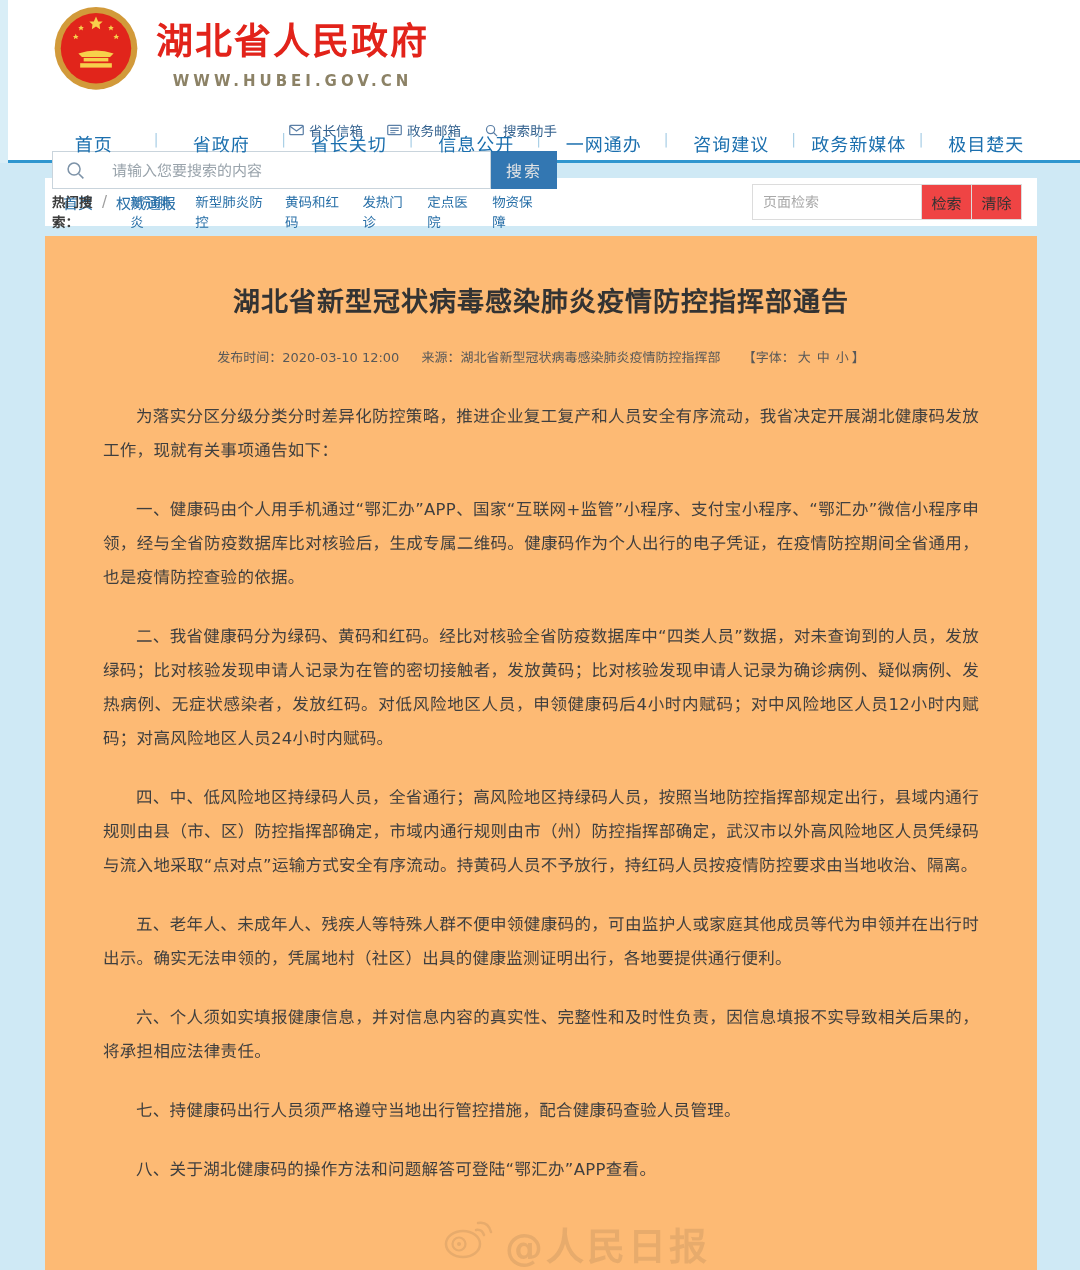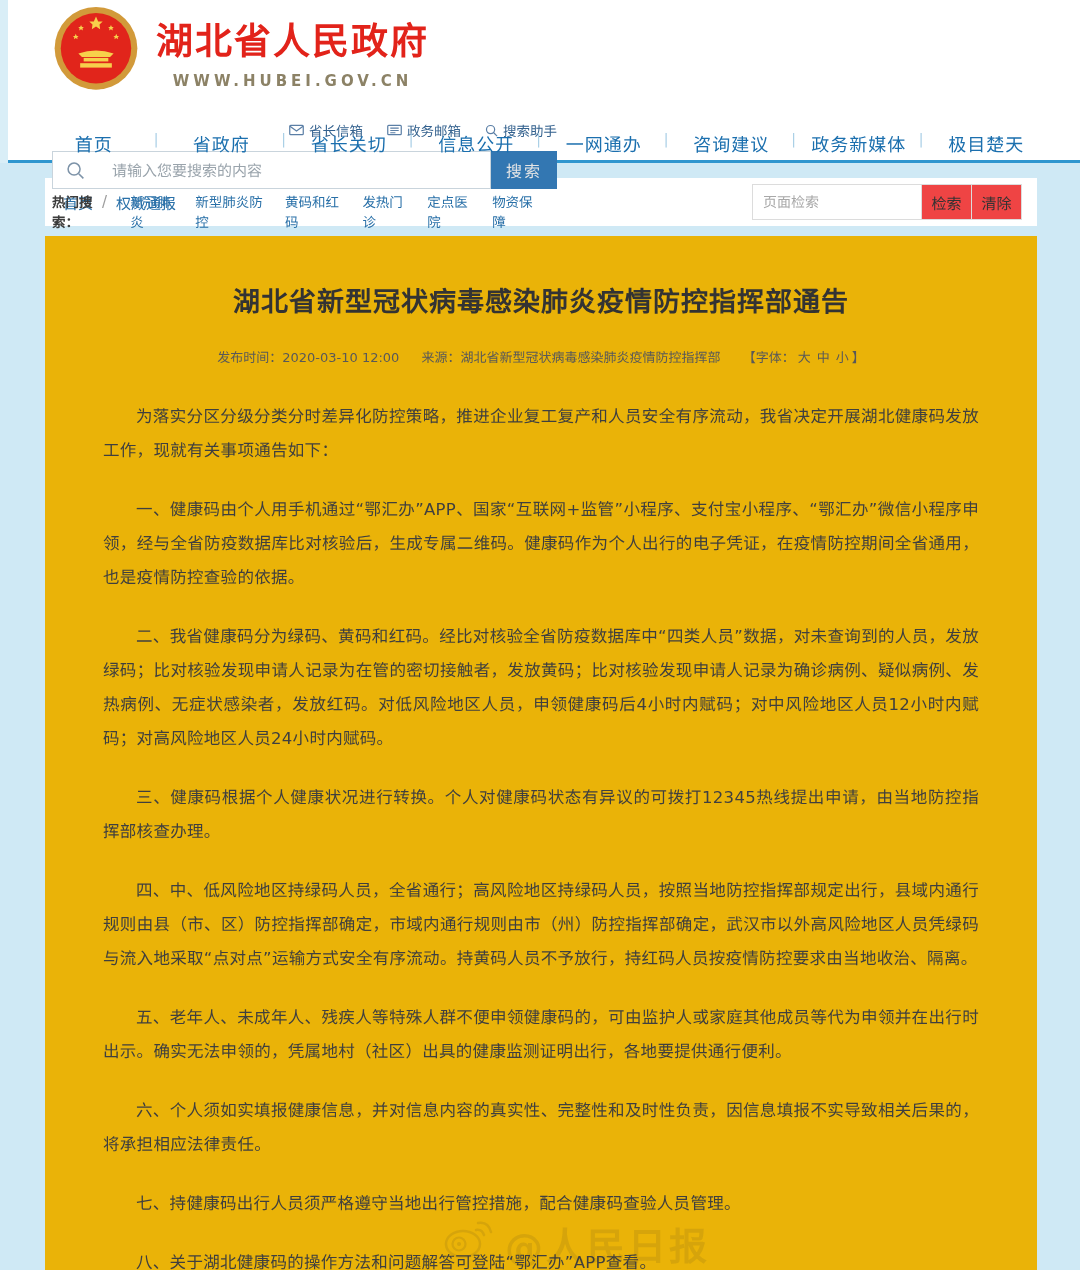--- a/index.html
+++ b/index.html
@@ -37,21 +37,21 @@
   .crumb-card { margin:15px 43px 0 45px; height:48px; background:#fff; display:flex; align-items:center; justify-content:space-between; padding:0 15px 0 18px; }
   .crumbs { font-size:15px; display:flex; align-items:center; }
   .crumb-link { color:#2970a8; text-decoration:none; cursor:pointer; }
   .crumb-sep { color:#9c9c9c; margin:0 9px; }
   .page-search { display:flex; align-items:stretch; height:36px; border:1px solid #dcdcdc; }
   .page-search-input { width:168px; border:none; outline:none; padding:0 10px; font-size:14px; color:#333; }
   .page-search-input::placeholder { color:#a8a8a8; }
   .page-search-btn { width:50px; background:#ef4444; border:none; border-left:1px solid #dcdcdc; font-size:15px; color:#333; cursor:pointer; }
 
   
-  .article-card { margin:10px 43px 17px 45px; height:1034px; background:#eab308; padding:44px 58px 0; overflow:hidden; }
+  .article-card { margin:10px 43px 17px 45px; height:1034px; background:#fdba74; padding:44px 58px 0; overflow:hidden; }
   .article-title { text-align:center; font-size:27px; font-weight:700; color:#333; letter-spacing:1px; }
   .article-meta { text-align:center; margin-top:28px; font-size:13px; color:#595959; }
   .article-meta .meta-group { margin:0 9px; white-space:nowrap; }
   .font-size-link { color:#595959; text-decoration:none; margin:0 3px; cursor:pointer; }
   .article-body { margin-top:10px; }
   .article-body p { margin-top:25px; font-size:16.5px; line-height:34px; color:#3f3f3f; text-indent:2em; text-align:justify; letter-spacing:0.3px; }
   .article-body p:first-child { margin-top:34px; }
 
   
   .watermark { position:absolute; left:443px; top:1216px; display:flex; align-items:flex-start; gap:10px; color:rgba(40,40,40,0.10); font-size:38px; font-weight:700; letter-spacing:3px; pointer-events:none; }
@@ -182,21 +182,20 @@
       </span>
       <span class="meta-group">
         <span>【字体：</span><a class="font-size-link">大</a><a class="font-size-link">中</a><a class="font-size-link">小</a><span>】</span>
       </span>
     </div>
 
     <div class="article-body">
       <p>为落实分区分级分类分时差异化防控策略，推进企业复工复产和人员安全有序流动，我省决定开展湖北健康码发放工作，现就有关事项通告如下：</p>
       <p>一、健康码由个人用手机通过“鄂汇办”APP、国家“互联网+监管”小程序、支付宝小程序、“鄂汇办”微信小程序申领，经与全省防疫数据库比对核验后，生成专属二维码。健康码作为个人出行的电子凭证，在疫情防控期间全省通用，也是疫情防控查验的依据。</p>
       <p>二、我省健康码分为绿码、黄码和红码。经比对核验全省防疫数据库中“四类人员”数据，对未查询到的人员，发放绿码；比对核验发现申请人记录为在管的密切接触者，发放黄码；比对核验发现申请人记录为确诊病例、疑似病例、发热病例、无症状感染者，发放红码。对低风险地区人员，申领健康码后4小时内赋码；对中风险地区人员12小时内赋码；对高风险地区人员24小时内赋码。</p>
-      <p>三、健康码根据个人健康状况进行转换。个人对健康码状态有异议的可拨打12345热线提出申请，由当地防控指挥部核查办理。</p>
       <p>四、中、低风险地区持绿码人员，全省通行；高风险地区持绿码人员，按照当地防控指挥部规定出行，县域内通行规则由县（市、区）防控指挥部确定，市域内通行规则由市（州）防控指挥部确定，武汉市以外高风险地区人员凭绿码与流入地采取“点对点”运输方式安全有序流动。持黄码人员不予放行，持红码人员按疫情防控要求由当地收治、隔离。</p>
       <p>五、老年人、未成年人、残疾人等特殊人群不便申领健康码的，可由监护人或家庭其他成员等代为申领并在出行时出示。确实无法申领的，凭属地村（社区）出具的健康监测证明出行，各地要提供通行便利。</p>
       <p>六、个人须如实填报健康信息，并对信息内容的真实性、完整性和及时性负责，因信息填报不实导致相关后果的，将承担相应法律责任。</p>
       <p>七、持健康码出行人员须严格遵守当地出行管控措施，配合健康码查验人员管理。</p>
       <p>八、关于湖北健康码的操作方法和问题解答可登陆“鄂汇办”APP查看。</p>
     </div>
 
   </main>
 
   <div class="watermark">

